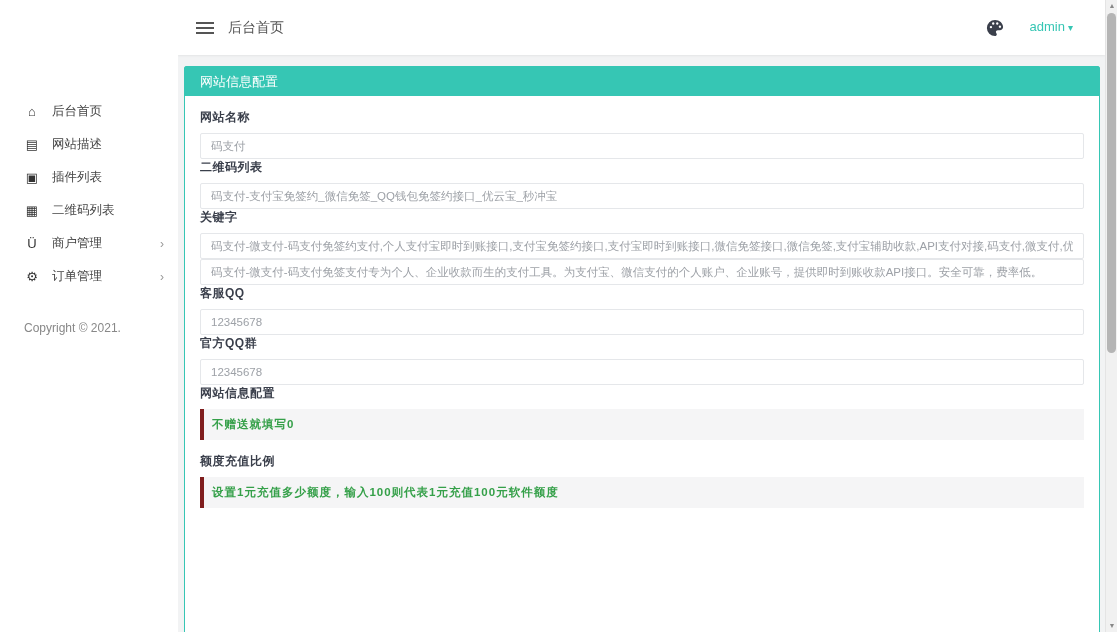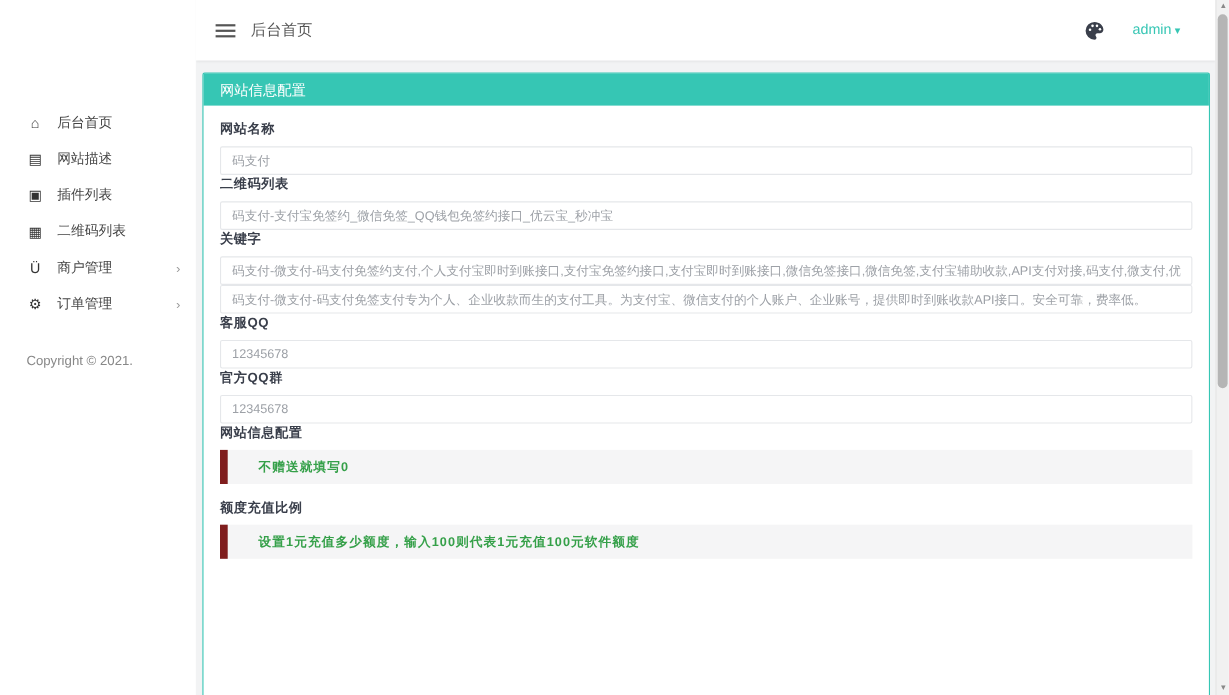--- a/index.html
+++ b/index.html
@@ -56,22 +56,22 @@
   .field-label {
     display:block; font-size:12px; font-weight:bold; color:#3a3f4b;
     margin-bottom:7px; letter-spacing:0.5px;
   }
   .field-input {
     width:100%; height:26px; border:1px solid #e5e7ea; border-radius:2px;
     padding:0 10px; font-size:11.5px; color:#9da1a7; background:#fff;
     font-family:"Liberation Sans","DejaVu Sans",sans-serif; outline:none;
   }
   .field-helper {
-    margin-top:1px; background:#f5f5f6; border-left:7px solid #7f1d1d;
-    padding:8px 28px; font-size:11.5px; font-weight:600; color:#35a049;
+    margin-top:1px; background:#f5f5f6; border-left:4px solid #7f1d1d;
+    padding:8px 8px; font-size:11.5px; font-weight:600; color:#35a049;
     letter-spacing:1px;
   }
   .field.has-helper { margin-bottom:13px; }
   
   .scrollbar {
     position:absolute; right:0; top:0; width:12px; height:632px;
     background:#f1f1f1; z-index:5; border-left:1px solid #e4e4e4;
   }
   .sb-arrow {
     position:absolute; left:0; width:12px; height:12px; font-size:7px;

